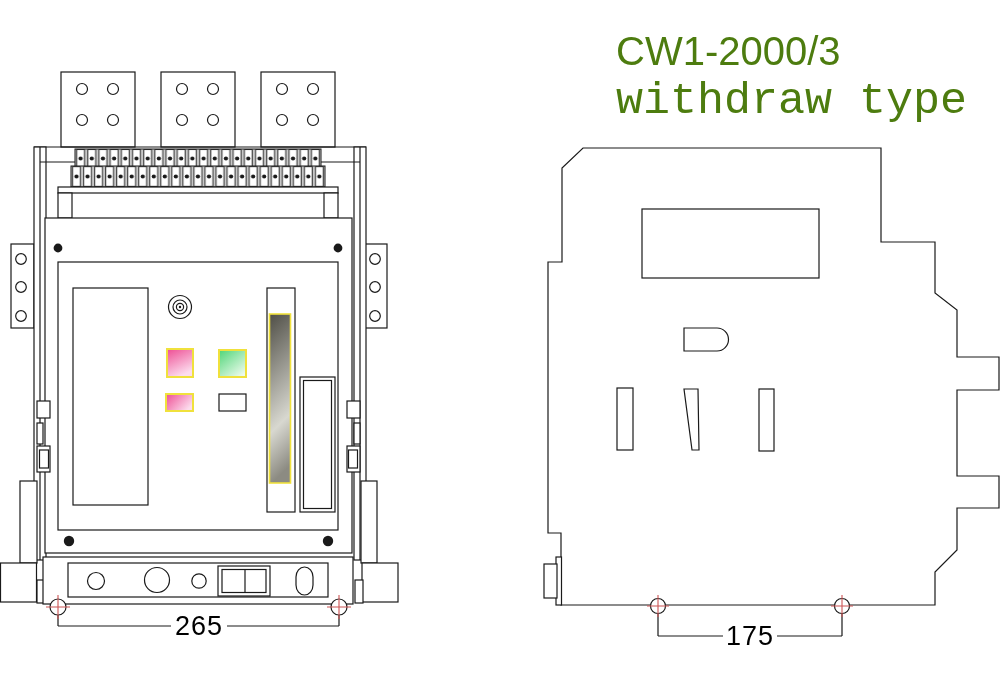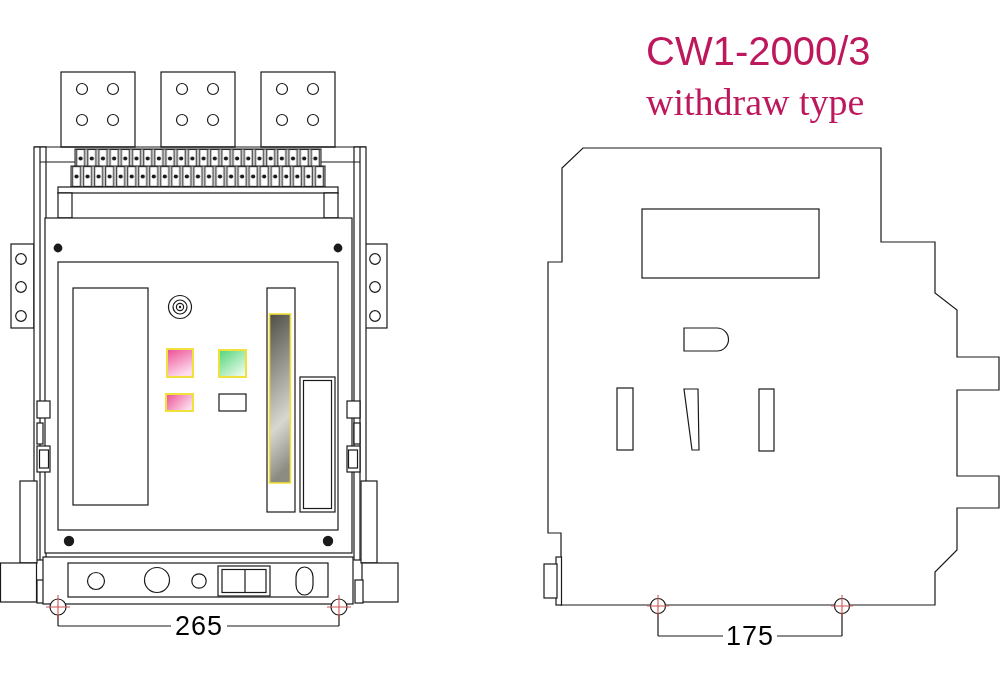--- a/index.html
+++ b/index.html
@@ -8,23 +8,23 @@
   .drawing-svg{position:absolute;left:0;top:0;}
   
   .ln{fill:none;stroke:#1a1a1a;stroke-width:1.2;}
   .wf{fill:#ffffff;stroke:#1a1a1a;stroke-width:1.2;}
   .blk{fill:#1a1a1a;stroke:none;}
   .wbg{fill:#ffffff;stroke:none;}
   .redln{fill:none;stroke-width:1.1;}
   .dim-text{font-family:"Liberation Sans",sans-serif;font-size:27px;fill:#000;
             text-anchor:middle;stroke:none;letter-spacing:1px;}
   
-  .title{position:absolute;left:646px;top:26px;color:#be185d;}
+  .title{position:absolute;left:616px;top:26px;color:#4d7c0f;}
   .title-line1{font-family:"Liberation Sans",sans-serif;font-size:40px;line-height:50px;}
-  .title-line2{font-family:Liberation Serif, serif;font-size:38px;line-height:52px;}
+  .title-line2{font-family:Liberation Mono, monospace;font-size:45px;line-height:52px;}
 </style>
 </head>
 <body>
 
 <div class="stage">
 
   <svg class="drawing-svg" width="1000" height="680" viewBox="0 0 1000 680">
     <defs>
       <linearGradient id="gradPink" x1="0" y1="0" x2="0.45" y2="1">
         <stop offset="0" stop-color="#ee4d93"></stop>

